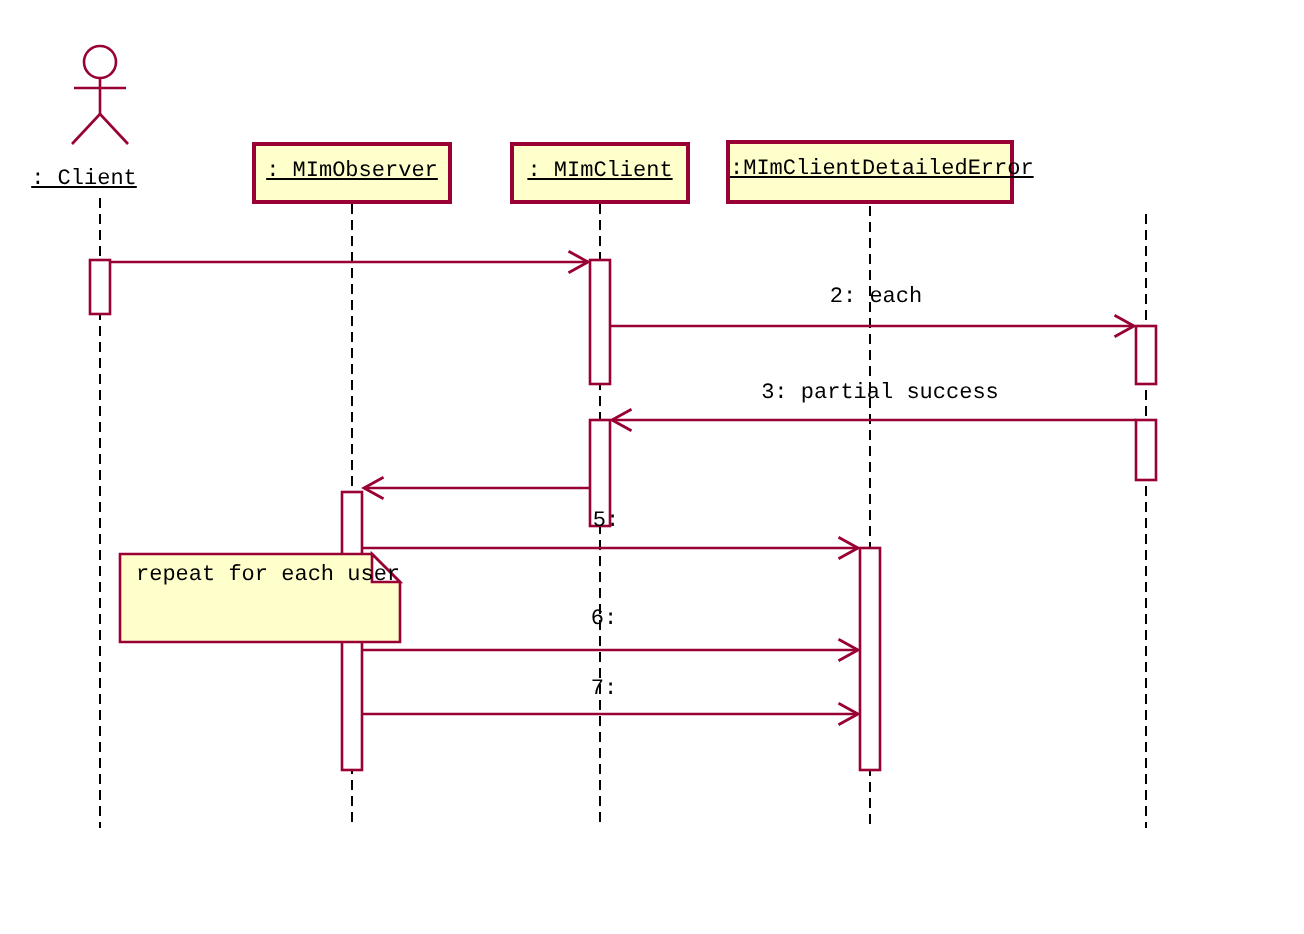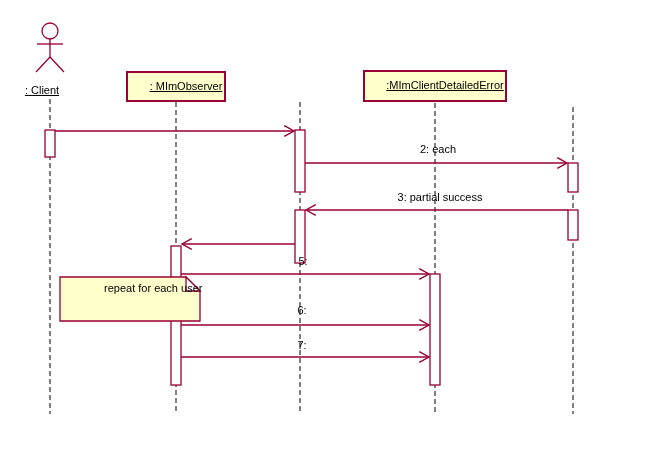--- a/index.html
+++ b/index.html
@@ -1,55 +1,54 @@
 <!DOCTYPE html>
 <html><head>
 <meta charset="utf-8">
 <style>
   html, body { margin: 0; padding: 0; background: #ffffff; }
   .canvas {
     position: relative;
     width: 652px;
     height: 420px;
     background: #ffffff;
-    font-family: Liberation Sans, sans-serif;
+    font-family: Liberation Mono, monospace;
     font-size: 11px;
     color: #000000;
     overflow: hidden;
   }
   svg.layer { position: absolute; left: 0; top: 0; }
   .obj-box {
     position: absolute;
     box-sizing: border-box;
     height: 31px;
     border: 2px solid #990033;
     background: #ffffcc;
     text-align: center;
     line-height: 26px;
     color: #000000;
   }
-  .obj-box .obj-label { text-decoration: underline; white-space: nowrap; margin-left: 20px; }
+  .obj-box .obj-label { text-decoration: underline; white-space: nowrap; }
   .actor-label {
     position: absolute;
     transform: translateX(-50%);
     text-decoration: underline;
     white-space: nowrap;
     color: #000000;
   }
   .msg-label {
     position: absolute;
     transform: translateX(-50%);
     white-space: nowrap;
     color: #000000;
   }
   .note-text {
     position: absolute;
     white-space: nowrap;
     color: #000000;
-    margin-left: 36px;
   }
 </style>
 </head>
 <body>
 
 <div class="canvas">
 
   <svg class="layer" width="652" height="467" viewBox="0 0 652 467">
     <defs>
       <marker id="openArrow" viewBox="0 0 12 12" refX="10" refY="6" markerWidth="13" markerHeight="13" orient="auto" markerUnits="userSpaceOnUse">
@@ -89,20 +88,23 @@
       <line x1="50" y1="57" x2="36" y2="72"></line>
       <line x1="50" y1="57" x2="64" y2="72"></line>
     </g>
   </svg>
 
   <div class="actor-label" style="left:42px; top:84px;">: Client</div>
 
   <div class="obj-box" style="left:126px; top:71px; width:100px;">
     <span class="obj-label">: MImObserver</span>
   </div>
+  <div class="obj-box" style="left:255px; top:71px; width:90px;">
+    <span class="obj-label">: MImClient</span>
+  </div>
   <div class="obj-box" style="left:363px; top:70px; width:144px; height:32px;">
     <span class="obj-label">:MImClientDetailedError</span>
   </div>
 
   <div class="msg-label" style="left:438px; top:143px;">2: each</div>
   <div class="msg-label" style="left:420px; top:191px;margin-left:20px;">3: partial success</div>
   <div class="msg-label" style="left:303px; top:255px;">5:</div>
   <div class="msg-label" style="left:302px; top:304px;">6:</div>
   <div class="msg-label" style="left:302px; top:339px;">7:</div>
 

